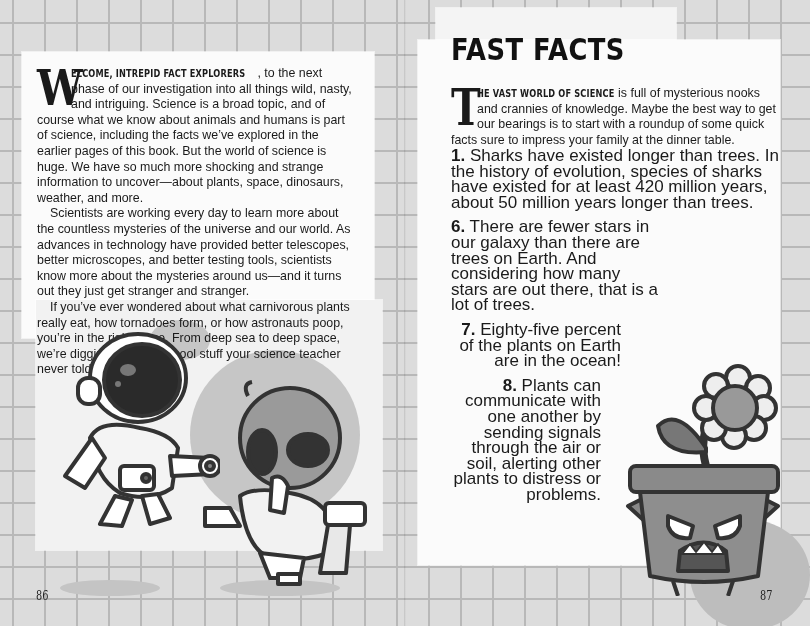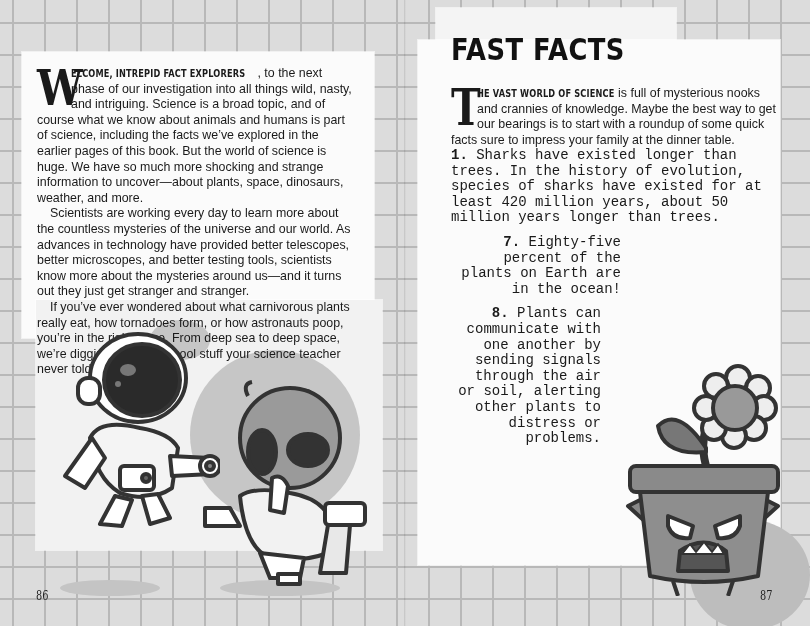--- a/index.html
+++ b/index.html
@@ -67,21 +67,21 @@
   }
   .right-intro { left: 451px; top: 86px; width: 330px; }
   .dropcap-t {
     float: left;
     font-family: "DejaVu Serif", serif; font-weight: 900;
     font-size: 50px; line-height: 40px; width: 22px; margin: 2px 4px 0 0;
     transform: scaleX(0.8); transform-origin: left top;
   }
   .lead-caps-2 { margin-right: -30px; }
 
-  .facts { position: absolute; left: 451px; top: 148px; width: 330px; font-size: 14px; line-height: 15.6px; font-family: Liberation Mono, monospace; }
+  .facts { position: absolute; left: 451px; top: 148px; width: 330px; font-size: 17px; line-height: 15.6px; }
   .fact { margin-bottom: 9px; }
   .fact b { font-weight: bold; }
   .fact.narrow { width: 210px; }
   .fact.narrower { width: 150px; text-align: right; }
 
   .page-num {
     position: absolute; top: 588px;
     font-family: "DejaVu Serif", serif; font-size: 13px; color: #222;
     transform: scaleX(0.75); transform-origin: left top;
   }
@@ -156,20 +156,21 @@
 
   <div class="title">FAST FACTS</div>
 
   <div class="body-text right-intro">
     <span class="dropcap-t">T</span>
     <span class="lead-caps lead-caps-2">HE VAST WORLD OF SCIENCE</span><span> is full of mysterious nooks and crannies of knowledge. Maybe the best way to get our bearings is to start with a roundup of some quick facts sure to impress your family at the dinner table.</span>
   </div>
 
   <div class="facts">
     <div class="fact"><b>1.</b><span> Sharks have existed longer than trees. In the history of evolution, species of sharks have existed for at least 420 million years, about 50 million years longer than trees.</span></div>
+    <div class="fact narrow"><b>6.</b><span> There are fewer stars in our galaxy than there are trees on Earth. And considering how many stars are out there, that is a lot of trees.</span></div>
     <div class="fact narrower" style="width:170px"><b>7.</b><span> Eighty-five percent of the plants on Earth are in the ocean!</span></div>
     <div class="fact narrower"><b>8.</b><span> Plants can communicate with one another by sending signals through the air or soil, alerting other plants to distress or problems.</span></div>
   </div>
 
   <svg class="illus" style="left:618px; top:356px;" width="170" height="240" viewBox="0 0 170 240">
     <g stroke="#333" stroke-width="4" stroke-linejoin="round">
       <path d="M95 60 Q80 80 88 110" fill="none" stroke-width="8"></path>
       <path d="M88 92 Q60 50 40 70 Q45 100 88 96 Z" fill="#777"></path>
       <g fill="#eee">
         <circle cx="120" cy="22" r="12"></circle>

